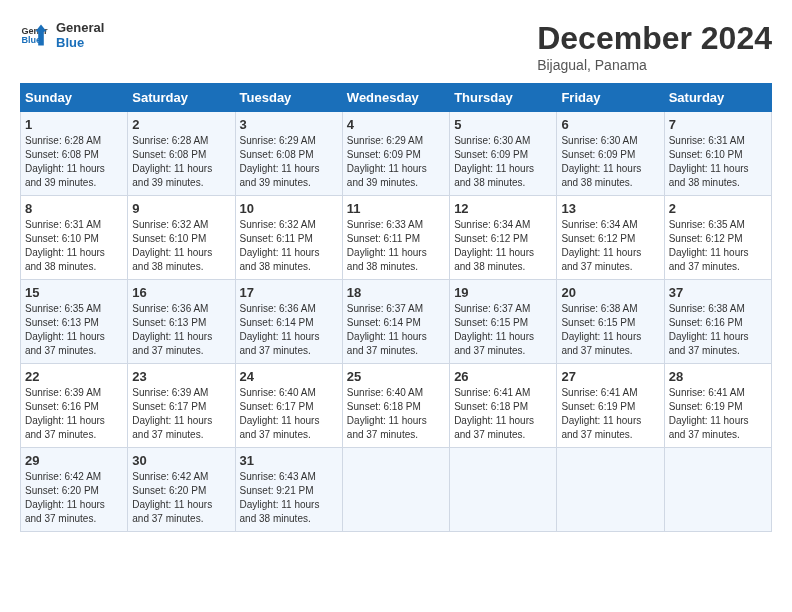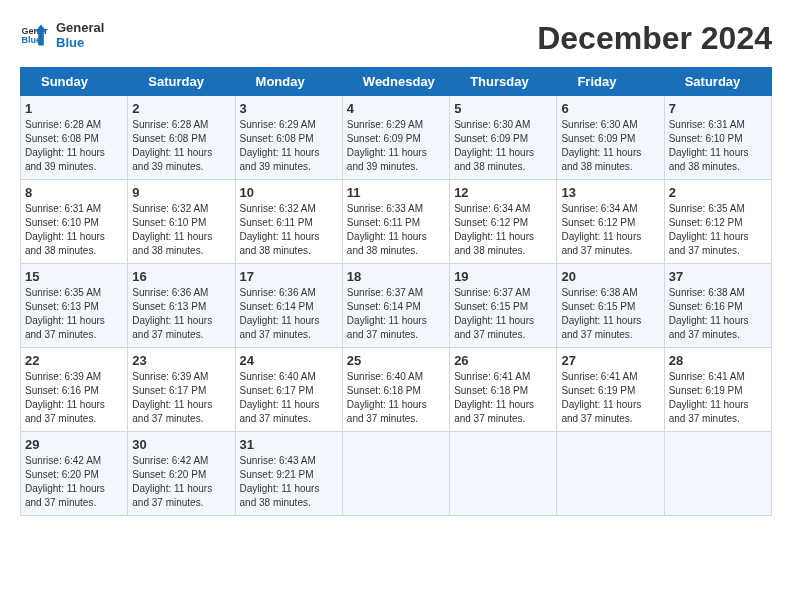--- a/index.html
+++ b/index.html
@@ -40,21 +40,21 @@
     table {
       width: 100%;
       border-collapse: collapse;
       table-layout: fixed;
     }
     thead tr {
       background-color: #1a6fba;
       color: #fff;
     }
     thead th {
-      padding: 6px 20px;
+      padding: 6px 4px;
       font-size: 13px;
       font-weight: bold;
       text-align: left;
       border: 1px solid #1a6fba;
     }
     tbody tr {
       vertical-align: top;
     }
     tbody tr:nth-child(odd) {
       background-color: #f2f7fd;
@@ -90,29 +90,30 @@
       <text x="2" y="32" font-size="13" font-weight="bold" fill="#1a6fba">Blue</text>
       <polygon points="30,5 38,15 34,15 34,35 26,35 26,15 22,15" fill="#1a6fba"></polygon>
     </svg>
     <div style="margin-left:4px;">
       <div style="font-size:13px;font-weight:bold;color:#333;">General</div>
       <div style="font-size:13px;font-weight:bold;color:#1a6fba;">Blue</div>
     </div>
   </div>
   <div class="title-block">
     <div class="month-year">December 2024</div>
+    <div class="location">Bijagual, Panama</div>
   </div>
 </div>
 
 <table>
   <thead>
     <tr>
       <th>Sunday</th>
       <th>Saturday</th>
-      <th>Monday</th>
+      <th>Tuesday</th>
       <th>Wednesday</th>
       <th>Thursday</th>
       <th>Friday</th>
       <th>Saturday</th>
     </tr>
   </thead>
   <tbody id="calendar-body">
   <tr>
         <td><span class="day-number">1</span>
 <span class="cell-text">Sunrise: 6:28 AM</span><br>

